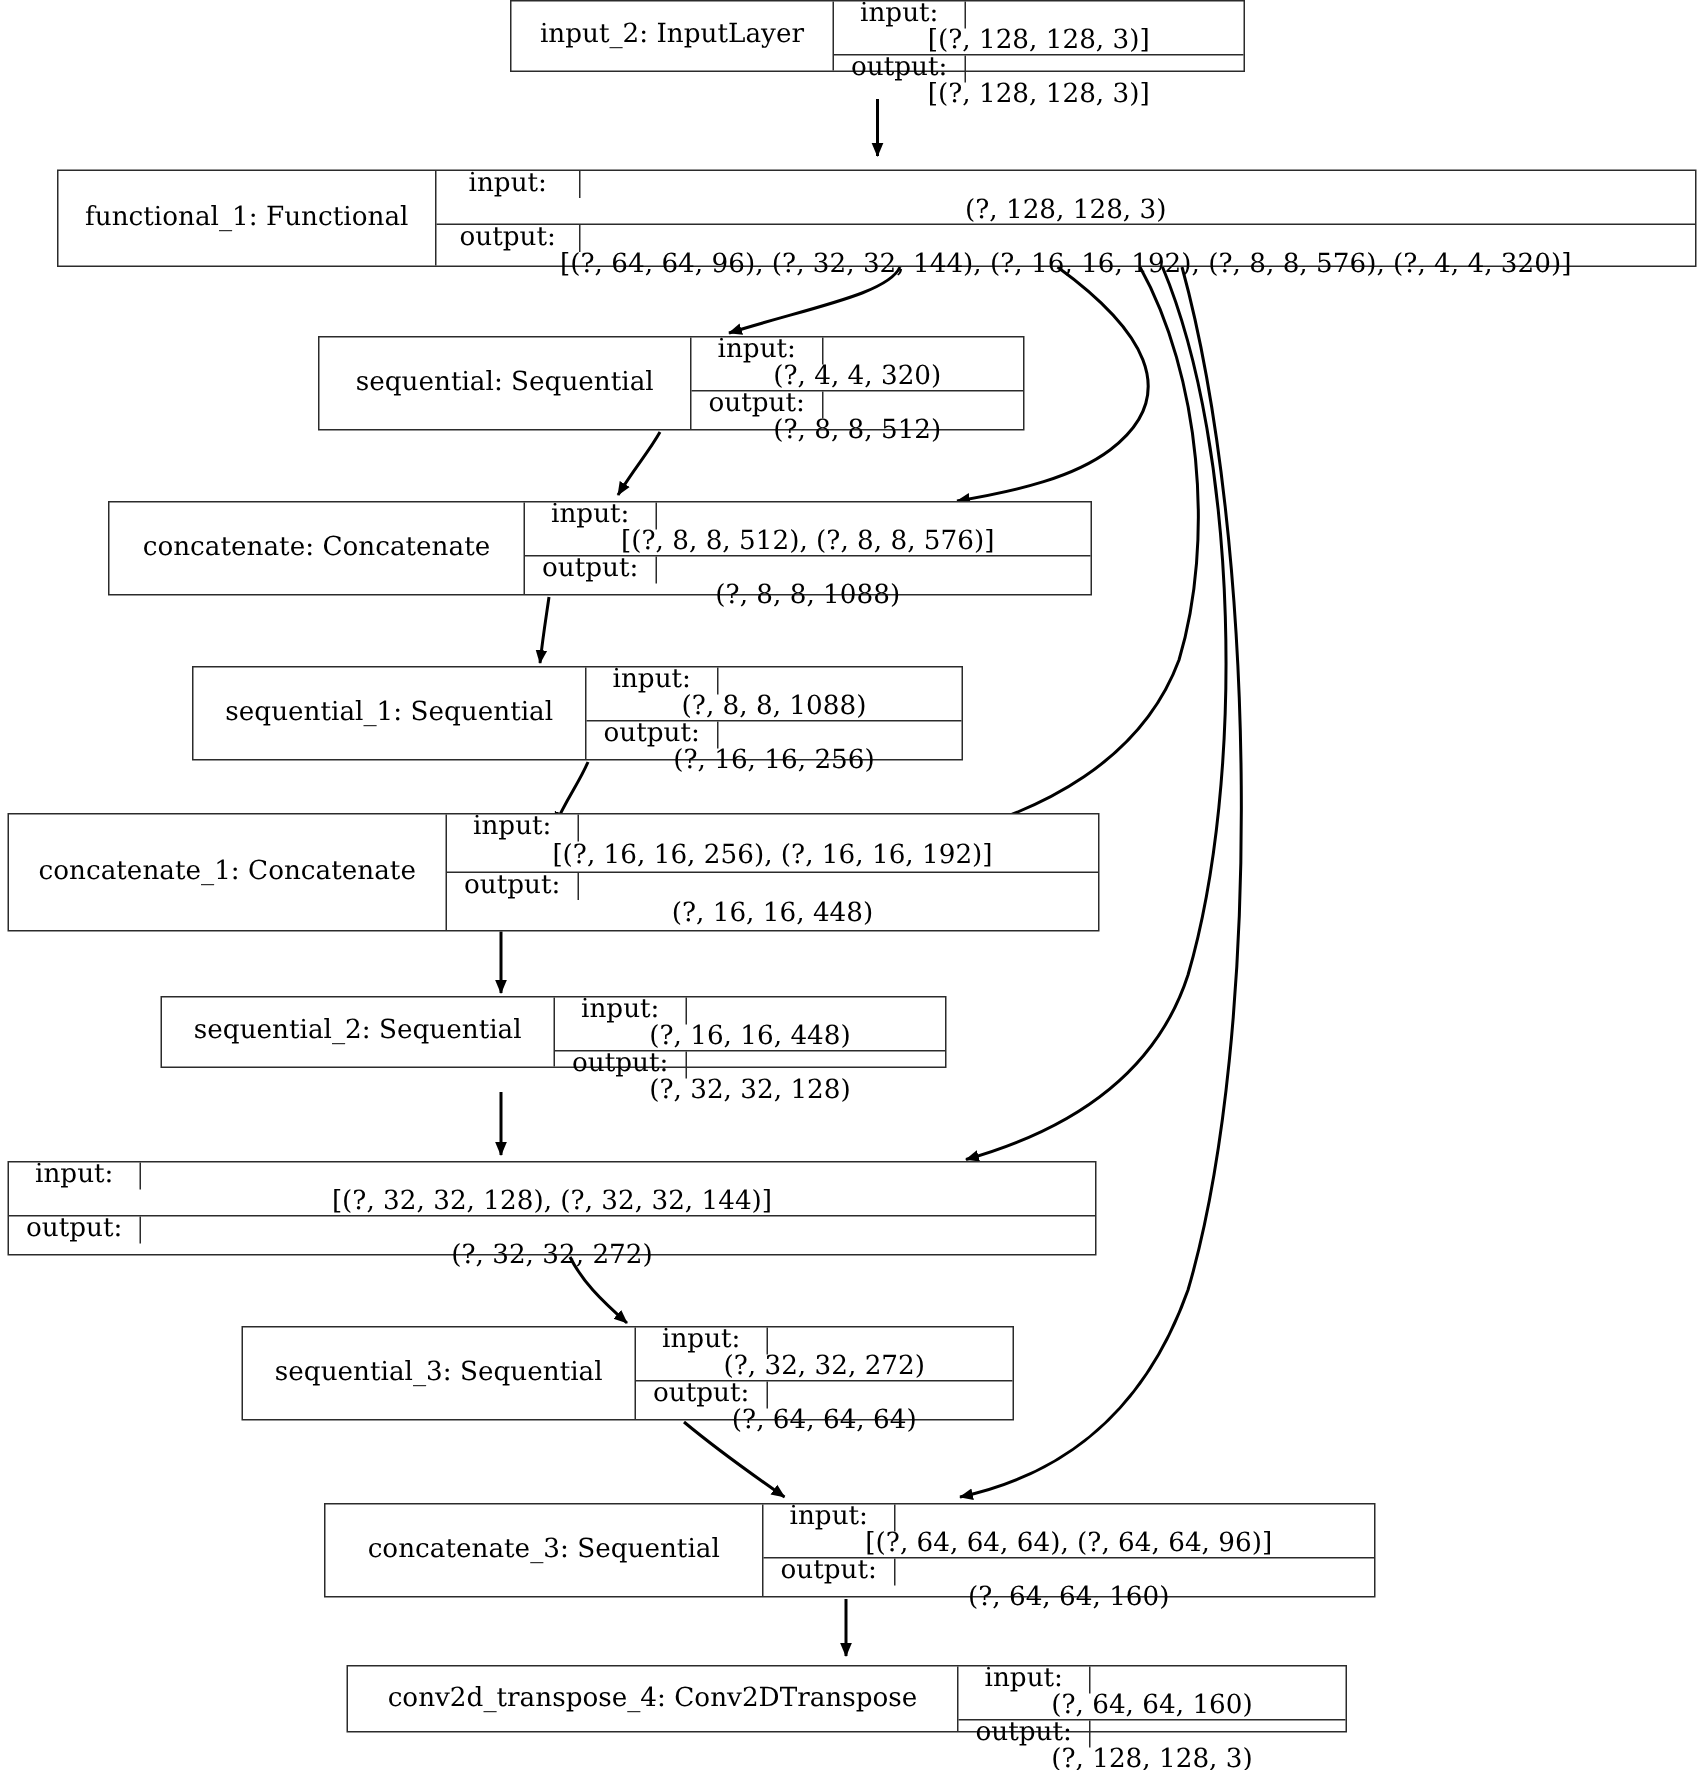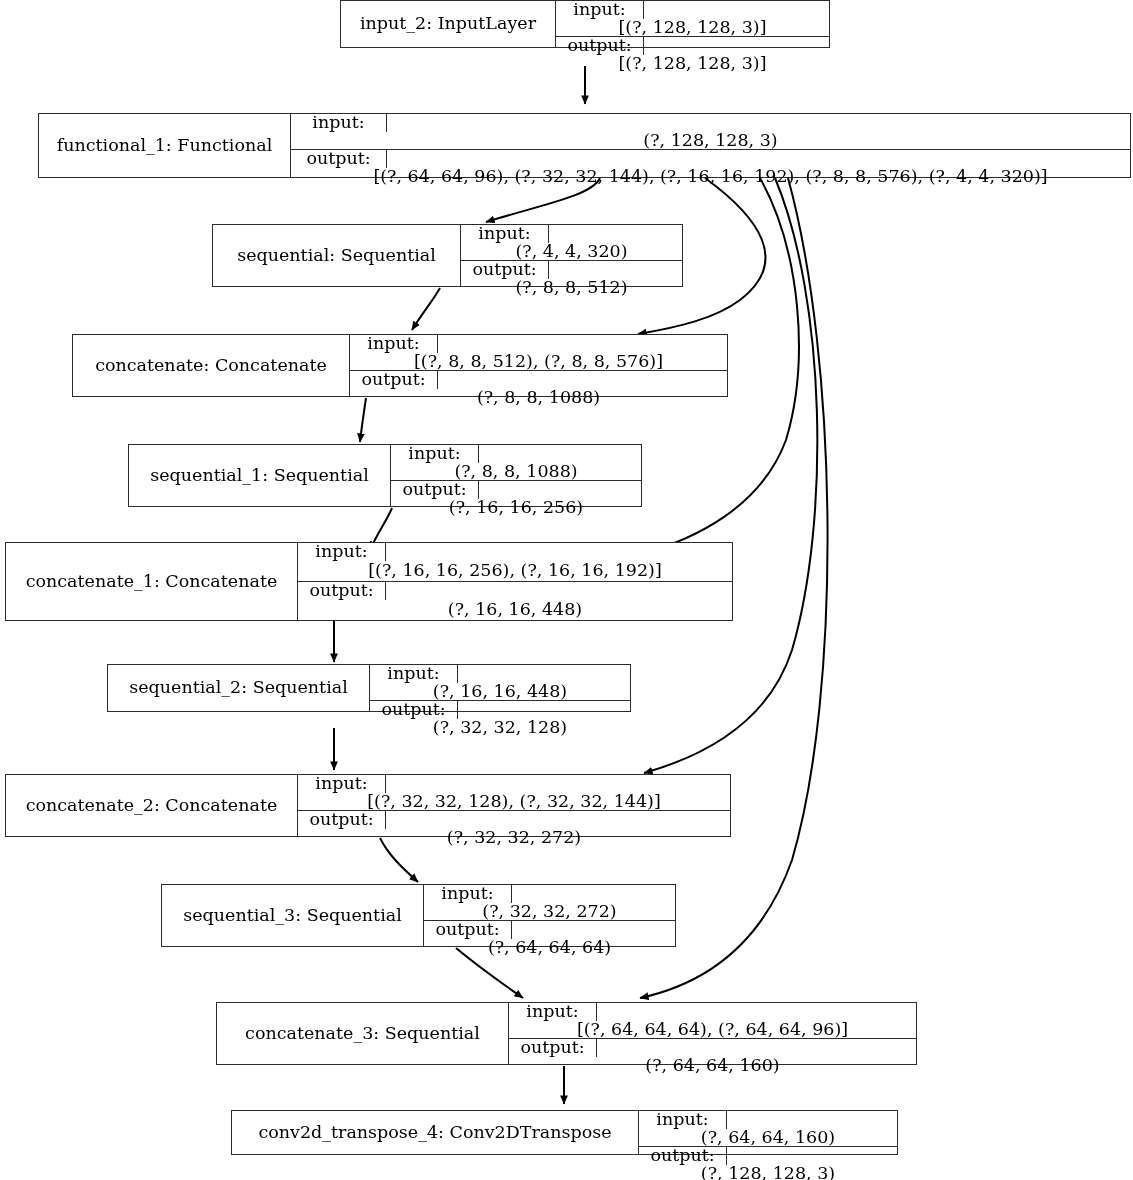--- a/index.html
+++ b/index.html
@@ -211,21 +211,20 @@
         <div class="io-val">(?, 16, 16, 448)</div>
       </div>
       <div class="io-row">
         <div class="io-key" style="width:88px;">output:</div>
         <div class="io-val">(?, 32, 32, 128)</div>
       </div>
     </div>
   </div>
 
   <div class="node" style="left:5px;top:774px;width:726px;height:63px;">
-    <div class="label-cell" style="width:292px;">concatenate_2: Concatenate</div>
     <div class="io">
       <div class="io-row">
         <div class="io-key" style="width:88px;">input:</div>
         <div class="io-val">[(?, 32, 32, 128), (?, 32, 32, 144)]</div>
       </div>
       <div class="io-row">
         <div class="io-key" style="width:88px;">output:</div>
         <div class="io-val">(?, 32, 32, 272)</div>
       </div>
     </div>

